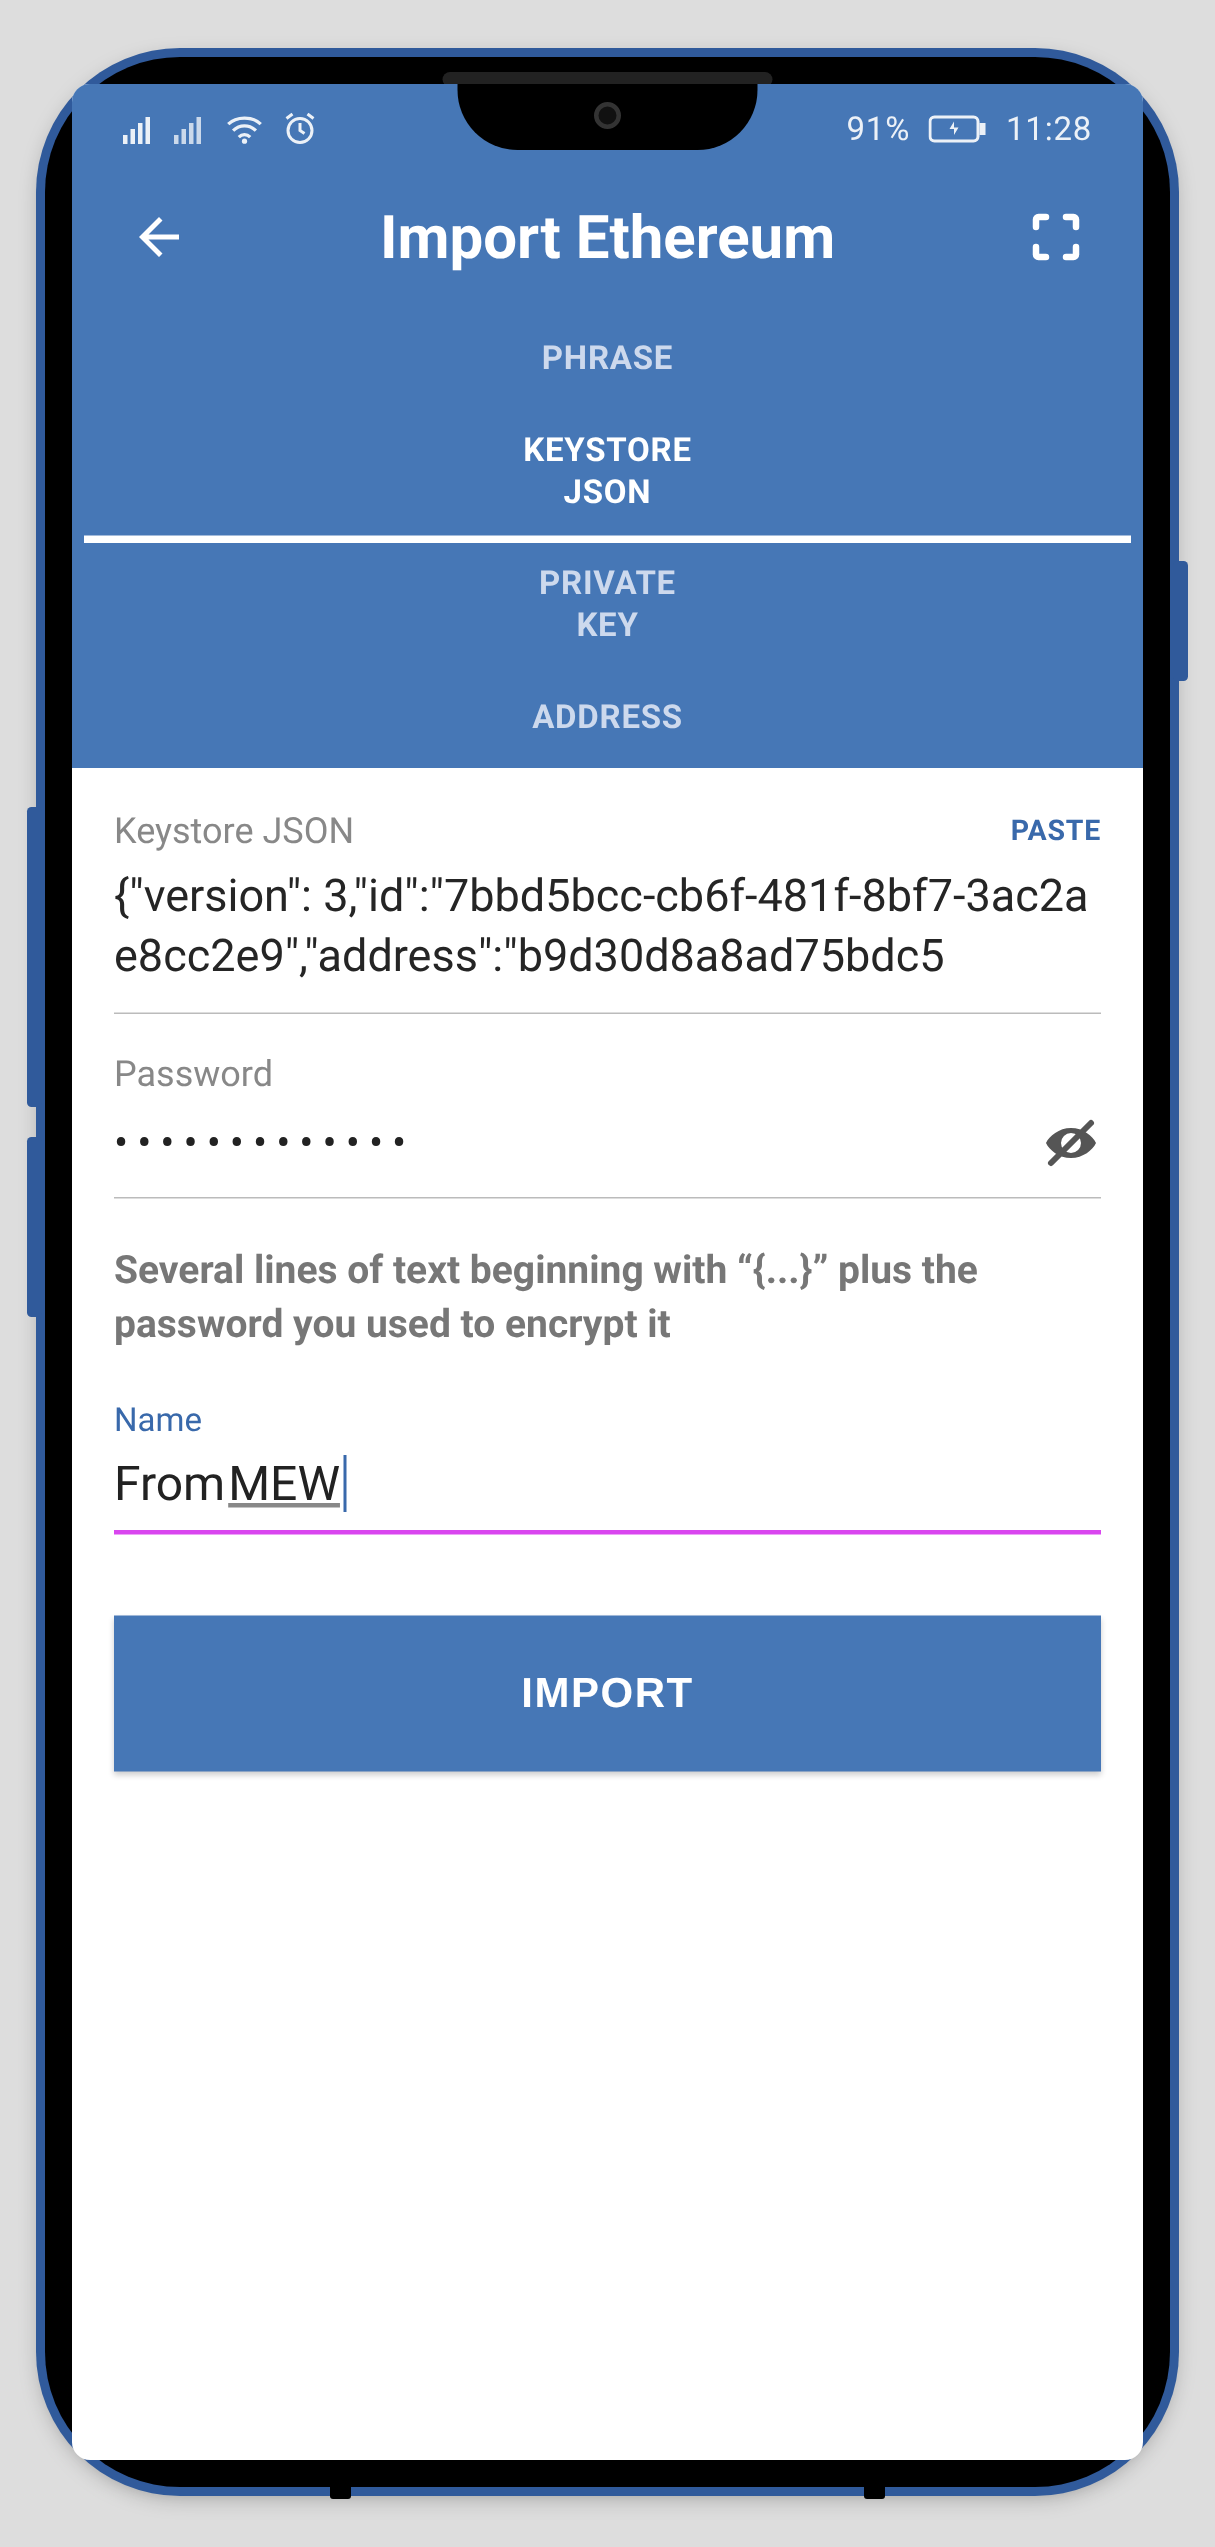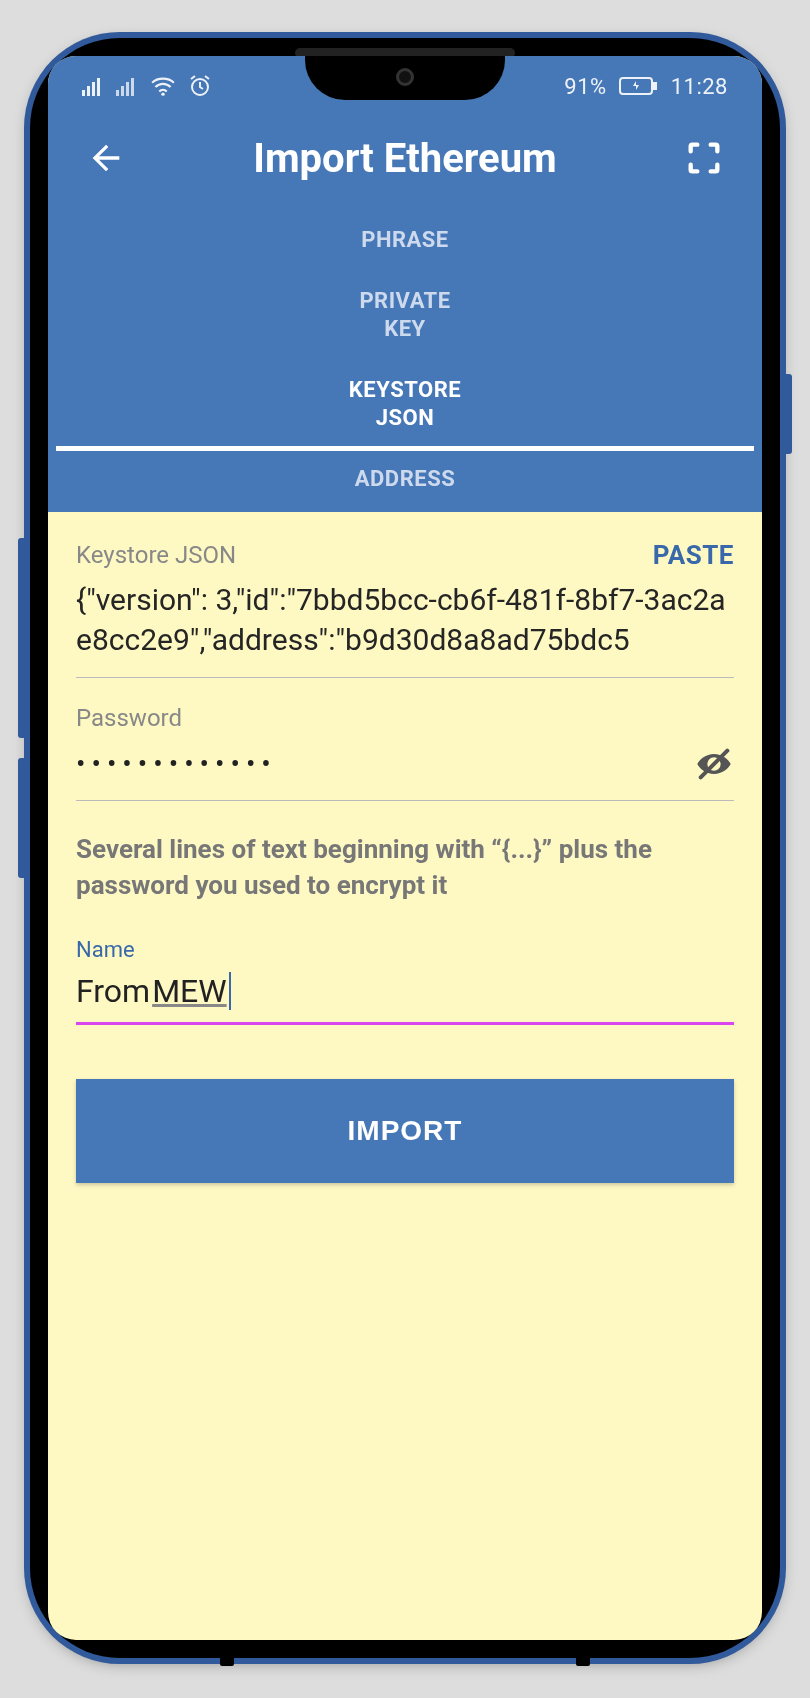--- a/index.html
+++ b/index.html
@@ -11,22 +11,22 @@
     height: 1620px;
     margin: 38px auto;
     background: #000;
     border-radius: 90px;
     padding: 18px;
     position: relative;
     box-shadow: 0 0 0 6px #305a9b, 0 4px 16px rgba(0,0,0,.4);
   }
   .phone-inner {
     width: 100%; height: 100%;
-    background: #fef9c3;
-    border-radius: 28px;
+    background: #ffffff;
+    border-radius: 12px;
     overflow: hidden;
     position: relative;
   }
   .side-btn { position:absolute; background:#305a9b; }
   .sb1 { right:-12px; top:336px; width:10px; height:80px; border-radius:3px; }
   .sb2 { left:-12px; top:500px; width:10px; height:200px; border-radius:3px; }
   .sb3 { left:-12px; top:720px; width:10px; height:120px; border-radius:3px; }
   .earpiece {
     position:absolute; top:10px; left:50%; transform:translateX(-50%);
     width:220px; height:10px; background:#222; border-radius:6px;
@@ -66,21 +66,21 @@
   .tab.active { color:#fff; }
   .tab.active::after{
     content:""; position:absolute; left:8px; right:8px; bottom:0; height:5px;
     background:#fff;
   }
 
   
   .content { padding:28px 28px 0; }
   .field-row { display:flex; justify-content:space-between; align-items:center; }
   .field-label { font-size:24px; color:#888; }
-  .paste { font-size:26px; font-weight:700; color:#3969ab; letter-spacing:.5px; }
+  .paste { font-size:19px; font-weight:700; color:#3969ab; letter-spacing:.5px; }
   .keystore-value {
     font-size:30px; color:#252525; line-height:1.35;
     border-bottom:1.5px solid #bbb; padding:10px 0 16px; word-break:break-all;
   }
   .spacer { height:26px; }
   .pw-row { display:flex; align-items:center; border-bottom:1.5px solid #bbb; padding:12px 0 16px; gap:12px;}
   .pw-dots { flex:1; font-size:28px; letter-spacing:6px; color:#222; }
   .hint { font-size:26px; color:#777; line-height:1.4; margin-top:30px;font-weight:bold; }
   .name-label { font-size:22px; color:#3969ab; margin-top:34px; }
   .name-field {
@@ -183,22 +183,22 @@
                 <path d="M20 8V5a1 1 0 00-1-1h-3"></path>
                 <path d="M4 16v3a1 1 0 001 1h3"></path>
                 <path d="M20 16v3a1 1 0 01-1 1h-3"></path>
               </g>
             </svg>
         </div>
       </div>
 
       <div class="tabs">
         <div class="tab"><span>PHRASE</span></div>
+        <div class="tab active"><span>KEYSTORE<br>JSON</span></div>
         <div class="tab"><span>PRIVATE<br>KEY</span></div>
-        <div class="tab active"><span>KEYSTORE<br>JSON</span></div>
         <div class="tab"><span>ADDRESS</span></div>
       </div>
     </div>
 
     <div class="content">
 
       <div class="field-row">
         <div class="field-label">Keystore JSON</div>
         <div class="paste">PASTE</div>
       </div>

